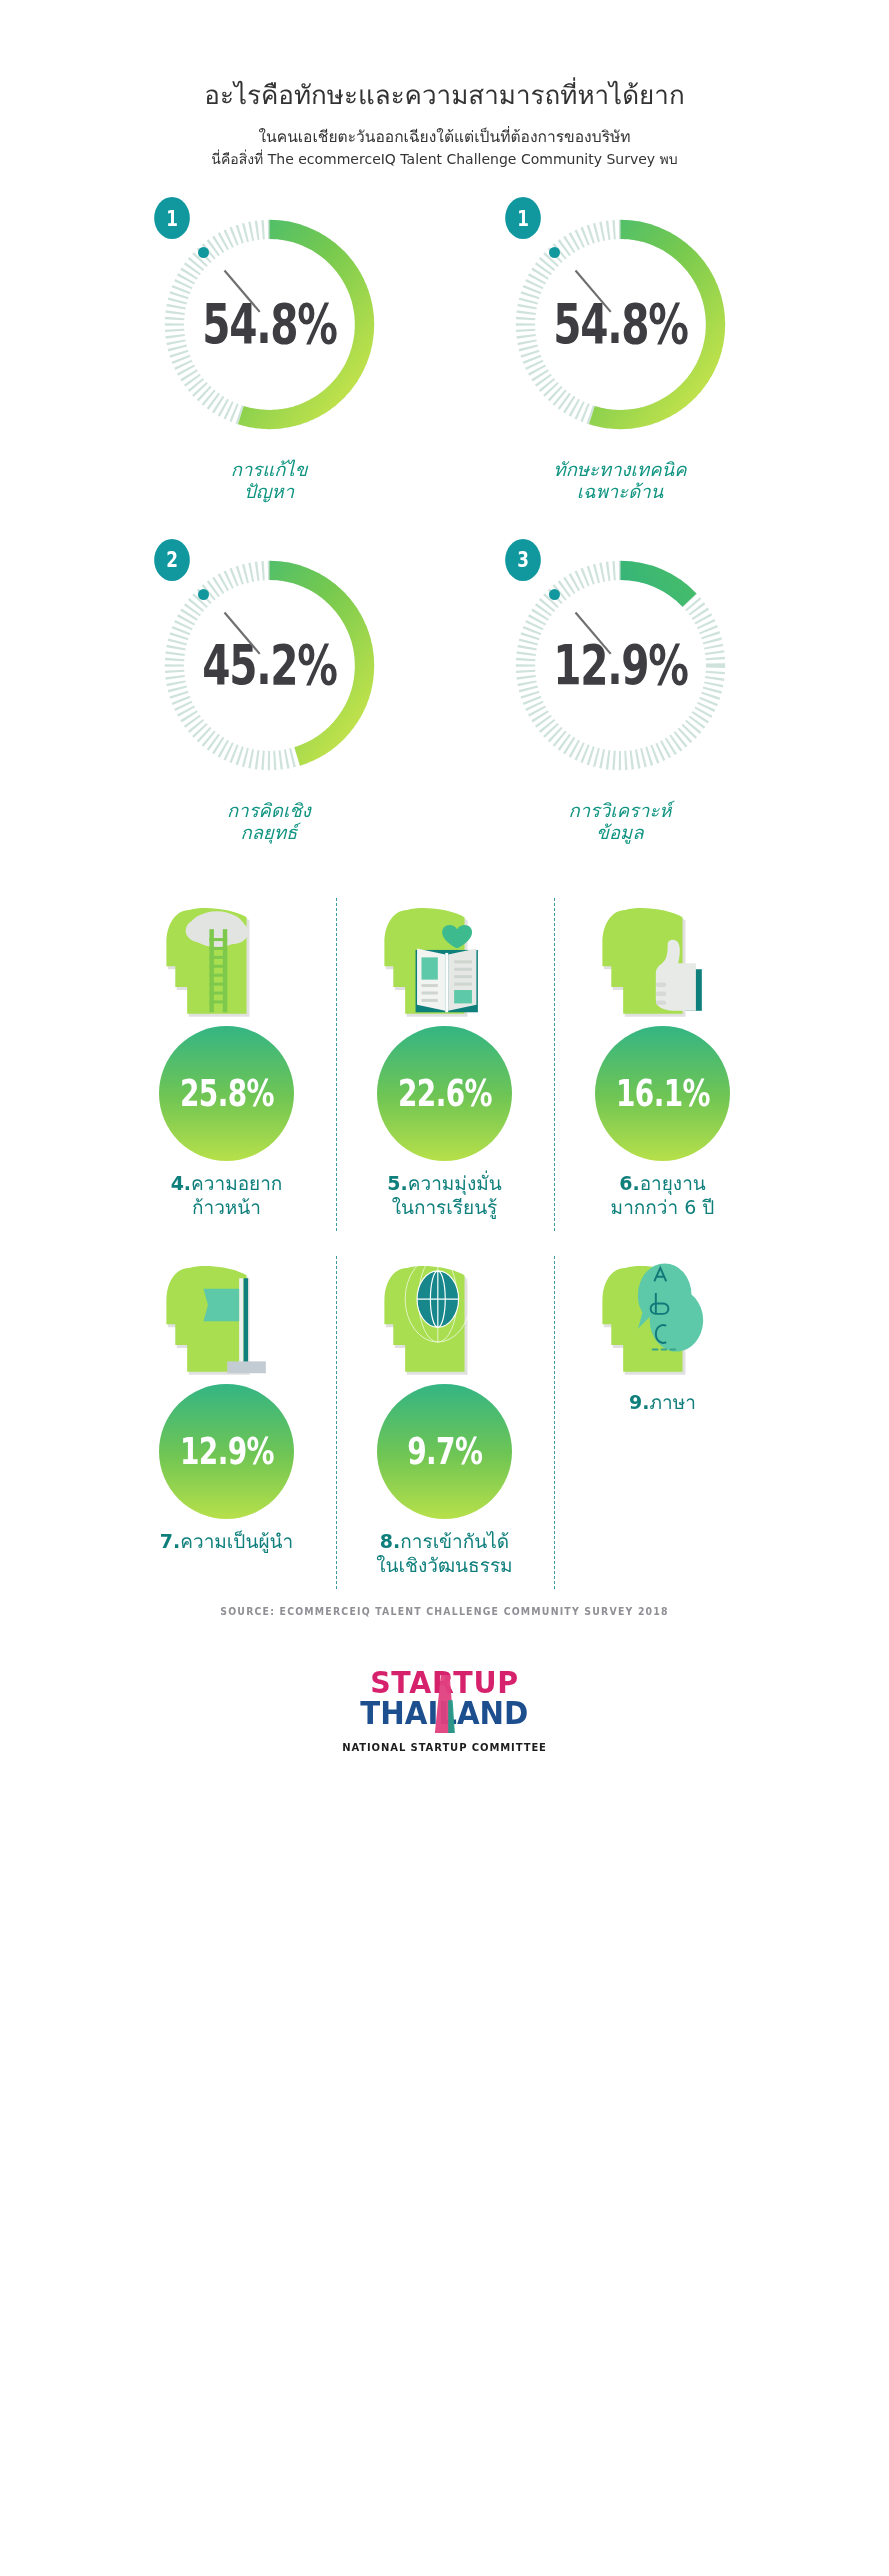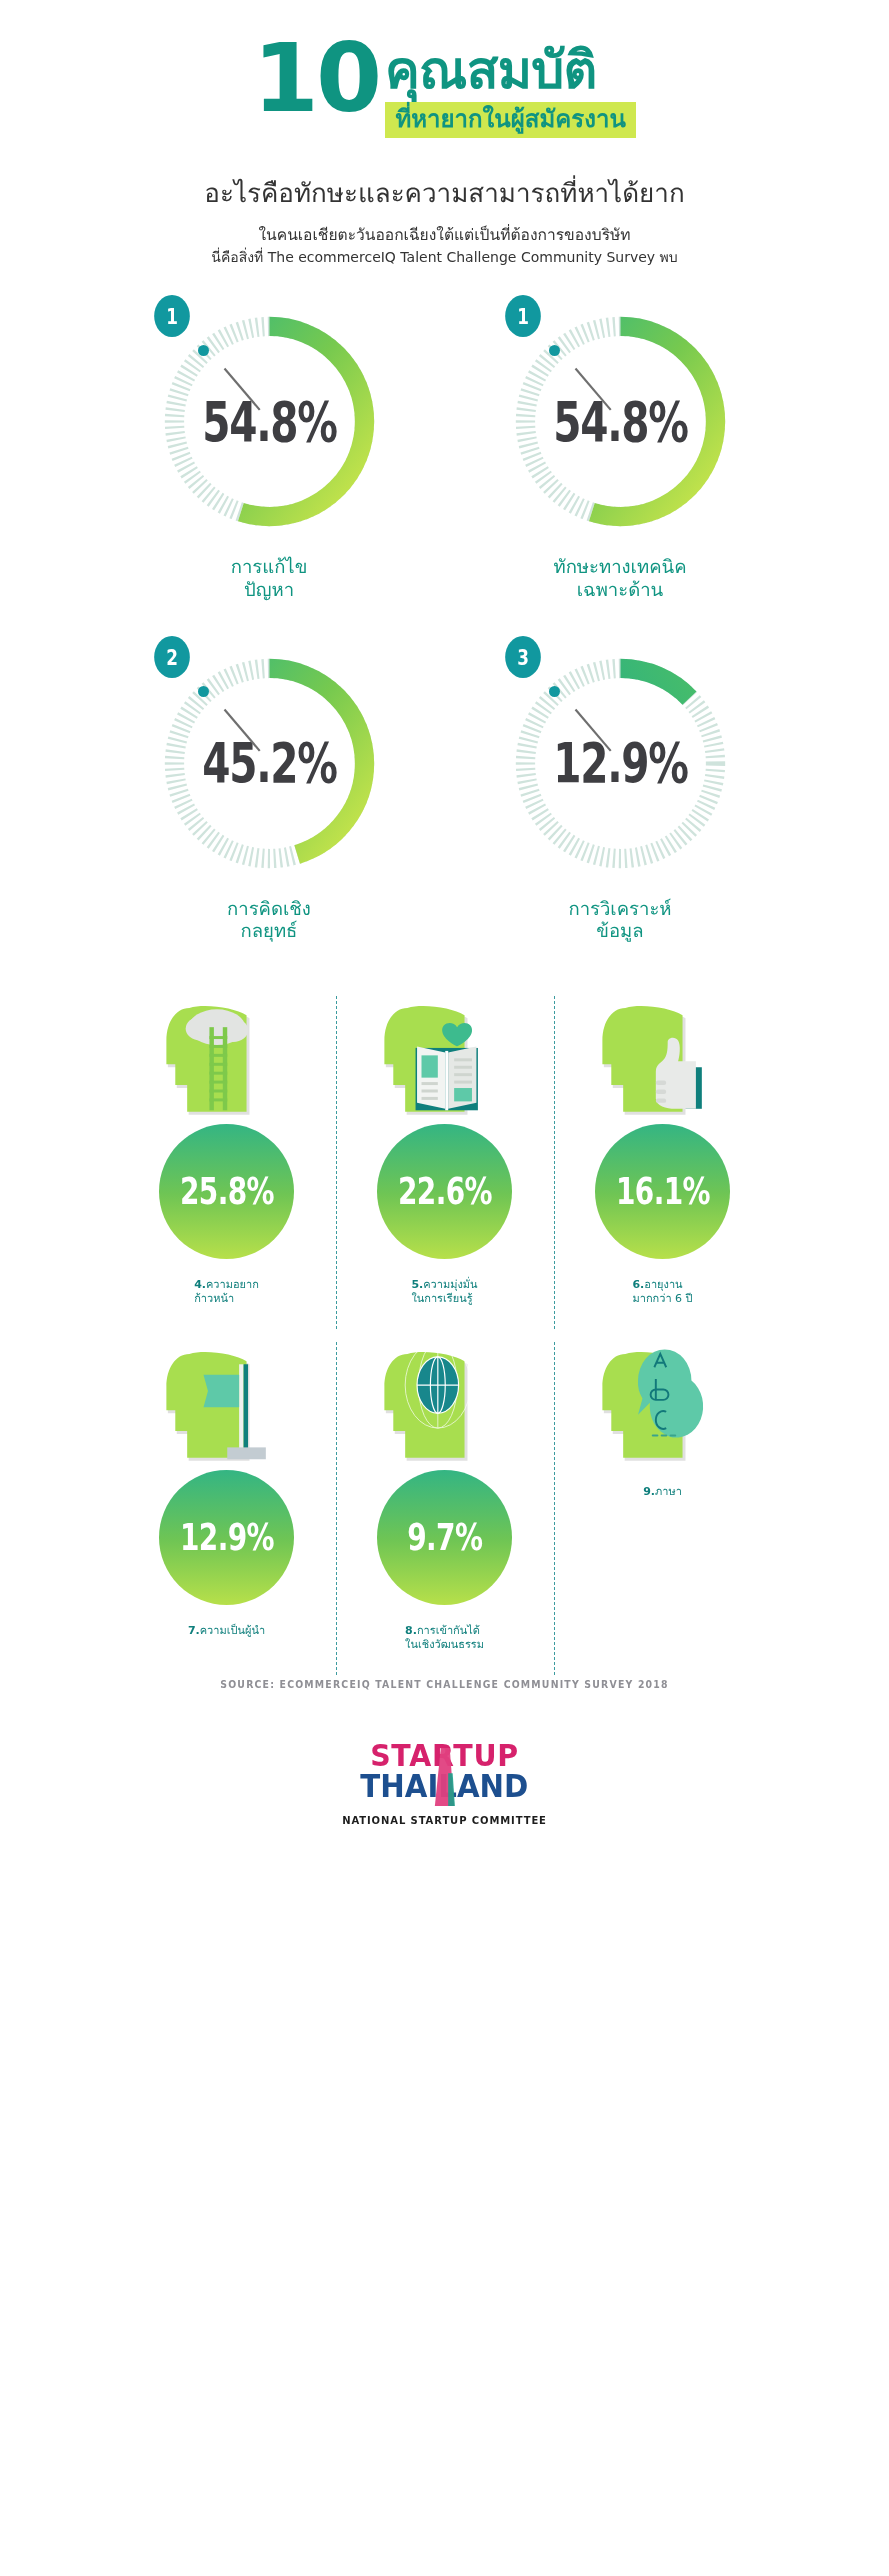--- a/index.html
+++ b/index.html
@@ -112,20 +112,21 @@
     left: 47px; top: 50px;
   }
 
   .donut-label {
     margin-top: 12px;
     text-align: center;
     font-size: 18.5px;
     color: #0f9481;
     line-height: 1.22;
     font-weight: normal;
+    font-style: italic;
   }
 
   
   .icon-section { margin-top: 47px; }
   .icon-row {
     display: flex;
     justify-content: center;
     align-items: flex-start;
   }
   .icon-row + .icon-row { margin-top: 30px; }
@@ -154,23 +155,23 @@
     background: linear-gradient(to bottom, #34b583 0%, #6fc554 52%, #b7e04a 100%);
     display: flex; align-items: center; justify-content: center;
     color: #ffffff;
     font-size: 37px; font-weight: bold;
     letter-spacing: -0.7px;
     font-family: "DejaVu Sans Condensed","Liberation Sans Narrow","DejaVu Sans",sans-serif;
   }
   .pct-bubble span { transform: scaleX(0.84); display: inline-block; }
 
   .icon-label {
-    margin-top: 19px;
-    text-align: left;
-    font-size: 11px;
+    margin-top: 11px;
+    text-align: center;
+    font-size: 19px;
     color: #0f7f7c;
     line-height: 1.25;
     max-width: 200px;
   }
   .icon-label b { color: #0f7f7c; font-weight: bold; }
 
   
   .footer { margin-top: 27px; text-align: center; }
   .source {
     font-size: 10.4px;
@@ -191,27 +192,20 @@
     font-weight: bold;
   }
   .bottom-pad { height: 42px; }
 </style>
 </head>
 <body>
 
 <div class="page">
 
   <div class="header">
-    <div class="title-row">
-      <div class="big-ten">10</div>
-      <div class="title-stack">
-        <div class="title-thai">คุณสมบัติ</div>
-        <div class="title-banner">ที่หายากในผู้สมัครงาน</div>
-      </div>
-    </div>
     <div class="sub1">อะไรคือทักษะและความสามารถที่หาได้ยาก</div>
     <div class="sub2">ในคนเอเชียตะวันออกเฉียงใต้แต่เป็นที่ต้องการของบริษัท</div>
     <div class="sub3">นี่คือสิ่งที่ The ecommerceIQ Talent Challenge Community Survey พบ</div>
   </div>
 
   <div class="donut-section">
     <div class="donut-row">
 
       <div class="donut-cell">
         <div class="donut-wrap">

